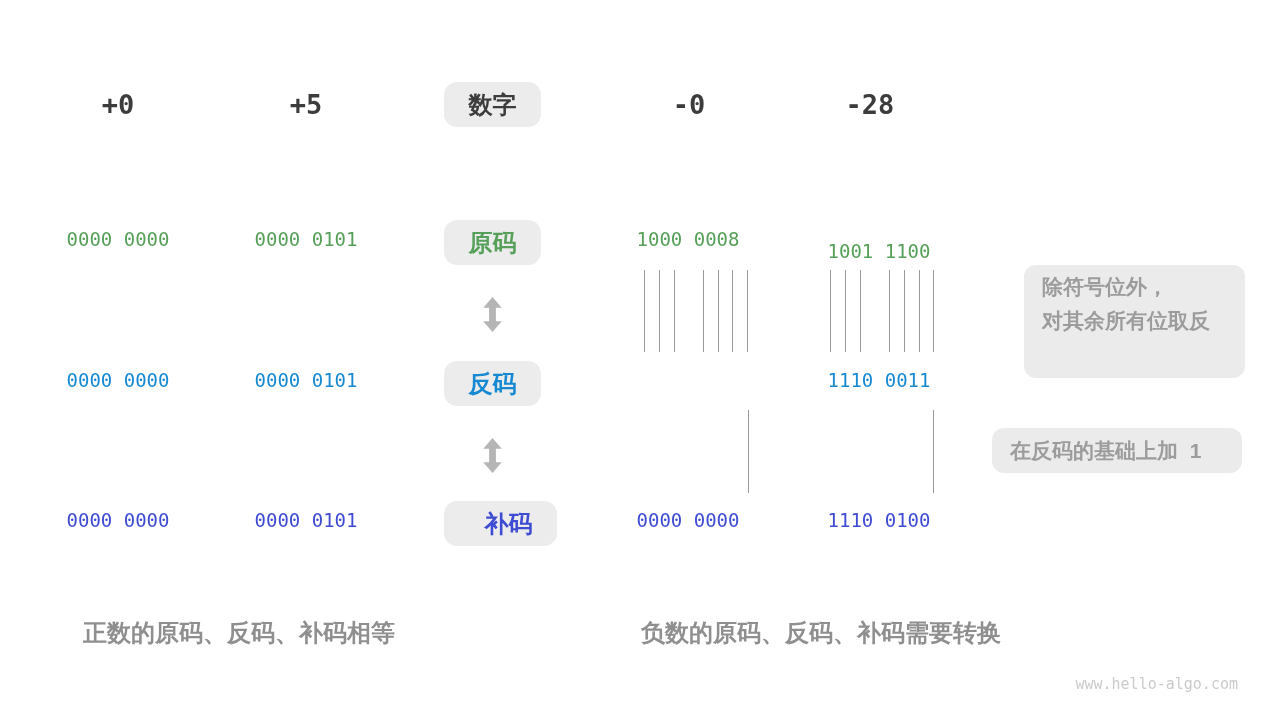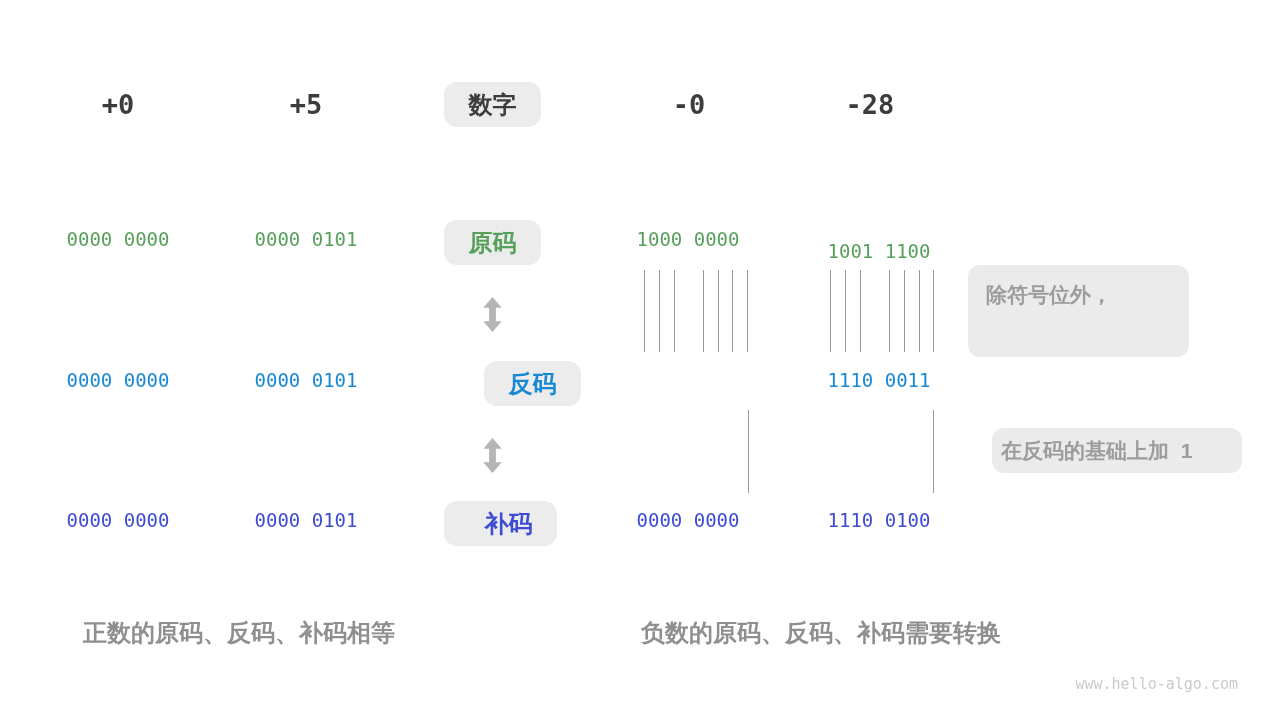--- a/index.html
+++ b/index.html
@@ -44,22 +44,22 @@
   .bin.indigo{color:var(--indigo);}
   .vline{
     position:absolute;width:1px;background:var(--line);
   }
   .arrow{position:absolute;left:482px;width:21px;height:35px;}
   .note{
     position:absolute;background:var(--note-bg);border-radius:12px;
     color:var(--note-text);font-weight:bold;font-size:21px;
     box-sizing:border-box;white-space:pre;
   }
-  .note-flip{left:968px;top:265px;width:221px;height:92px;padding:13px 0 0 18px;line-height:34px;}
-  .note-addone{left:992px;top:428px;width:250px;height:45px;display:flex;align-items:center;padding-left:9px;}
+  .note-flip{left:1024px;top:265px;width:221px;height:113px;padding:5px 0 0 18px;line-height:34px;}
+  .note-addone{left:992px;top:428px;width:250px;height:45px;display:flex;align-items:center;padding-left:18px;}
   .caption{
     position:absolute;top:617px;font-weight:bold;font-size:24px;
     color:var(--caption-text);white-space:nowrap;margin-left:28px;
   }
   .watermark{
     position:absolute;right:42px;top:675px;font-size:15px;color:var(--watermark);
   }
 </style>
 </head>
 <body>
@@ -68,21 +68,21 @@
 
   <div class="num-header mono" style="left:118px;top:89px;">+0</div>
   <div class="num-header mono" style="left:306px;top:89px;">+5</div>
   <div class="badge dark" style="top:82px;">数字</div>
   <div class="num-header mono" style="left:689px;top:89px;">-0</div>
   <div class="num-header mono" style="left:870px;top:89px;">-28</div>
 
   <div class="bin mono green" style="left:118px;top:228px;">0000 0000</div>
   <div class="bin mono green" style="left:306px;top:228px;">0000 0101</div>
   <div class="badge green" style="top:220px;">原码</div>
-  <div class="bin mono green" style="left:688px;top:228px;">1000 0000</div>
+  <div class="bin mono green" style="left:688px;top:228px;">1000 0008</div>
   <div class="bin mono green" style="left:879px;top:240px;">1001 1100</div>
 
   <div class="vline" style="left:644px;top:270px;height:82px;"></div>
   <div class="vline" style="left:659px;top:270px;height:82px;"></div>
   <div class="vline" style="left:674px;top:270px;height:82px;"></div>
   <div class="vline" style="left:703px;top:270px;height:82px;"></div>
   <div class="vline" style="left:718px;top:270px;height:82px;"></div>
   <div class="vline" style="left:732px;top:270px;height:82px;"></div>
   <div class="vline" style="left:747px;top:270px;height:82px;"></div>
 
@@ -95,39 +95,39 @@
   <div class="vline" style="left:933px;top:270px;height:82px;"></div>
 
   <svg class="arrow" style="top:297px;" viewBox="0 0 21 36">
     <polygon points="10.5,0 20,11 1,11" fill="var(--arrow)"></polygon>
     <rect x="7" y="10" width="7" height="16" fill="var(--arrow)"></rect>
     <polygon points="10.5,36 20,25 1,25" fill="var(--arrow)"></polygon>
   </svg>
 
   <div class="bin mono blue" style="left:118px;top:369px;">0000 0000</div>
   <div class="bin mono blue" style="left:306px;top:369px;">0000 0101</div>
-  <div class="badge blue" style="top:361px;margin-left:40px;">反码</div>
+  <div class="badge blue" style="top:361px;">反码</div>
   <div class="bin mono blue" style="left:879px;top:369px;">1110 0011</div>
 
   <div class="vline" style="left:748px;top:410px;height:83px;"></div>
   <div class="vline" style="left:933px;top:410px;height:83px;"></div>
 
   <svg class="arrow" style="top:438px;" viewBox="0 0 21 36">
     <polygon points="10.5,0 20,11 1,11" fill="var(--arrow)"></polygon>
     <rect x="7" y="10" width="7" height="16" fill="var(--arrow)"></rect>
     <polygon points="10.5,36 20,25 1,25" fill="var(--arrow)"></polygon>
   </svg>
 
   <div class="bin mono indigo" style="left:118px;top:509px;">0000 0000</div>
   <div class="bin mono indigo" style="left:306px;top:509px;">0000 0101</div>
   <div class="badge indigo" style="top:501px;padding-left:16px;">补码</div>
   <div class="bin mono indigo" style="left:688px;top:509px;">0000 0000</div>
   <div class="bin mono indigo" style="left:879px;top:509px;">1110 0100</div>
 
-  <div class="note note-flip"><span>除符号位外，</span><br></div>
+  <div class="note note-flip"><span>除符号位外，</span><br><span>对其余所有位取反</span></div>
   <div class="note note-addone"><span>在反码的基础上加  1</span></div>
 
   <div class="caption" style="left:55px;">正数的原码、反码、补码相等</div>
   <div class="caption" style="left:613px;">负数的原码、反码、补码需要转换</div>
 
   <div class="watermark mono">www.hello-algo.com</div>
 
 </div>
 
 </body></html>

